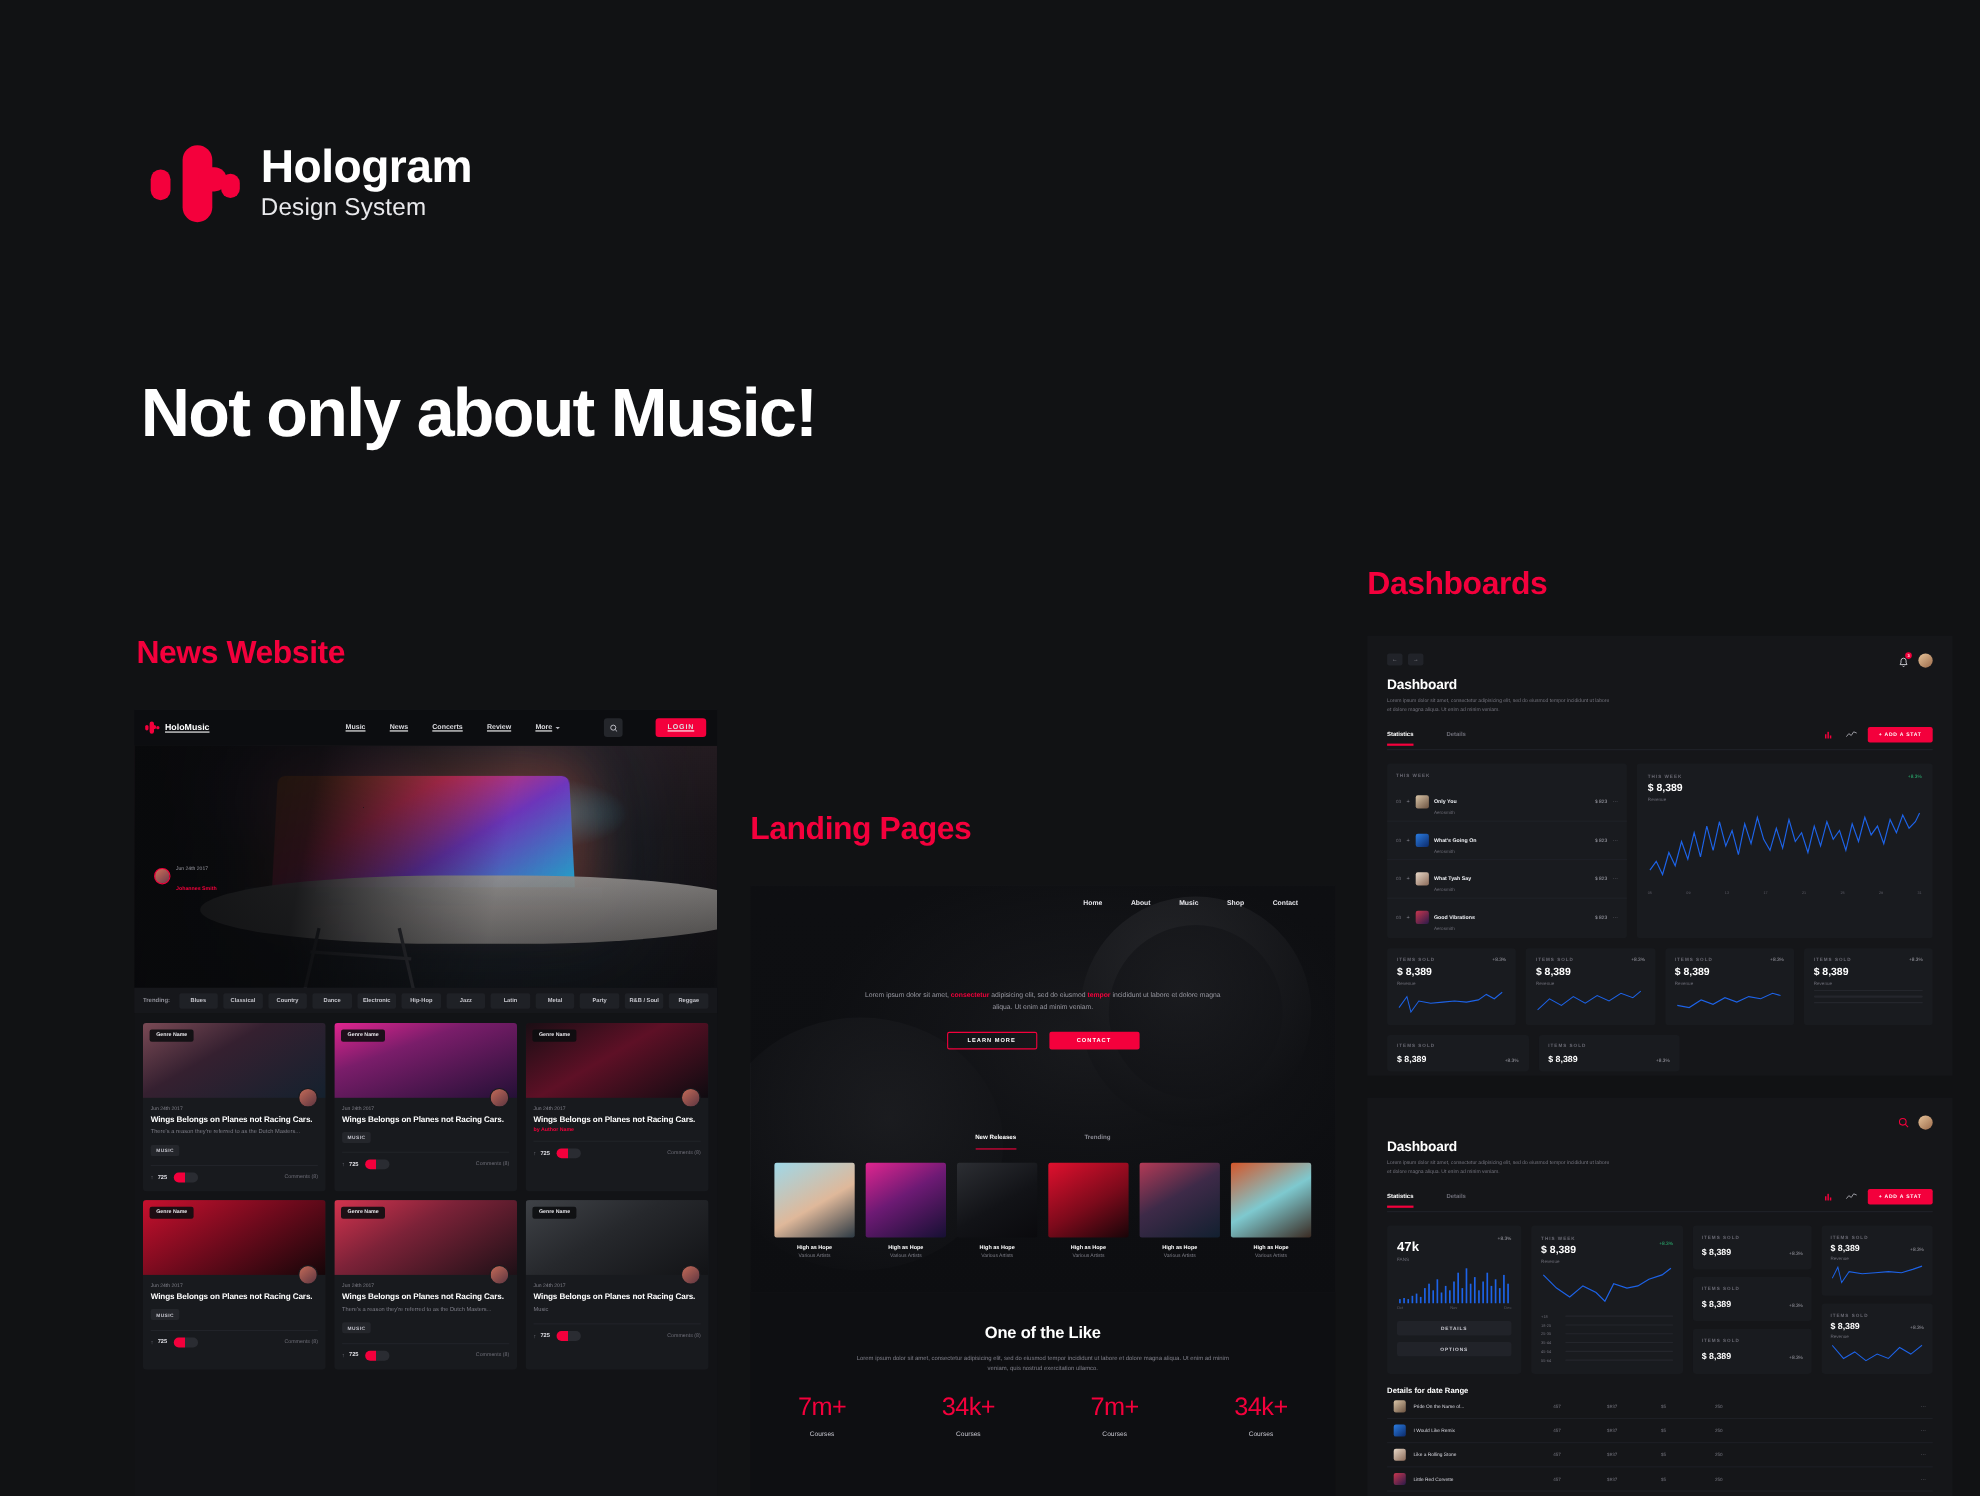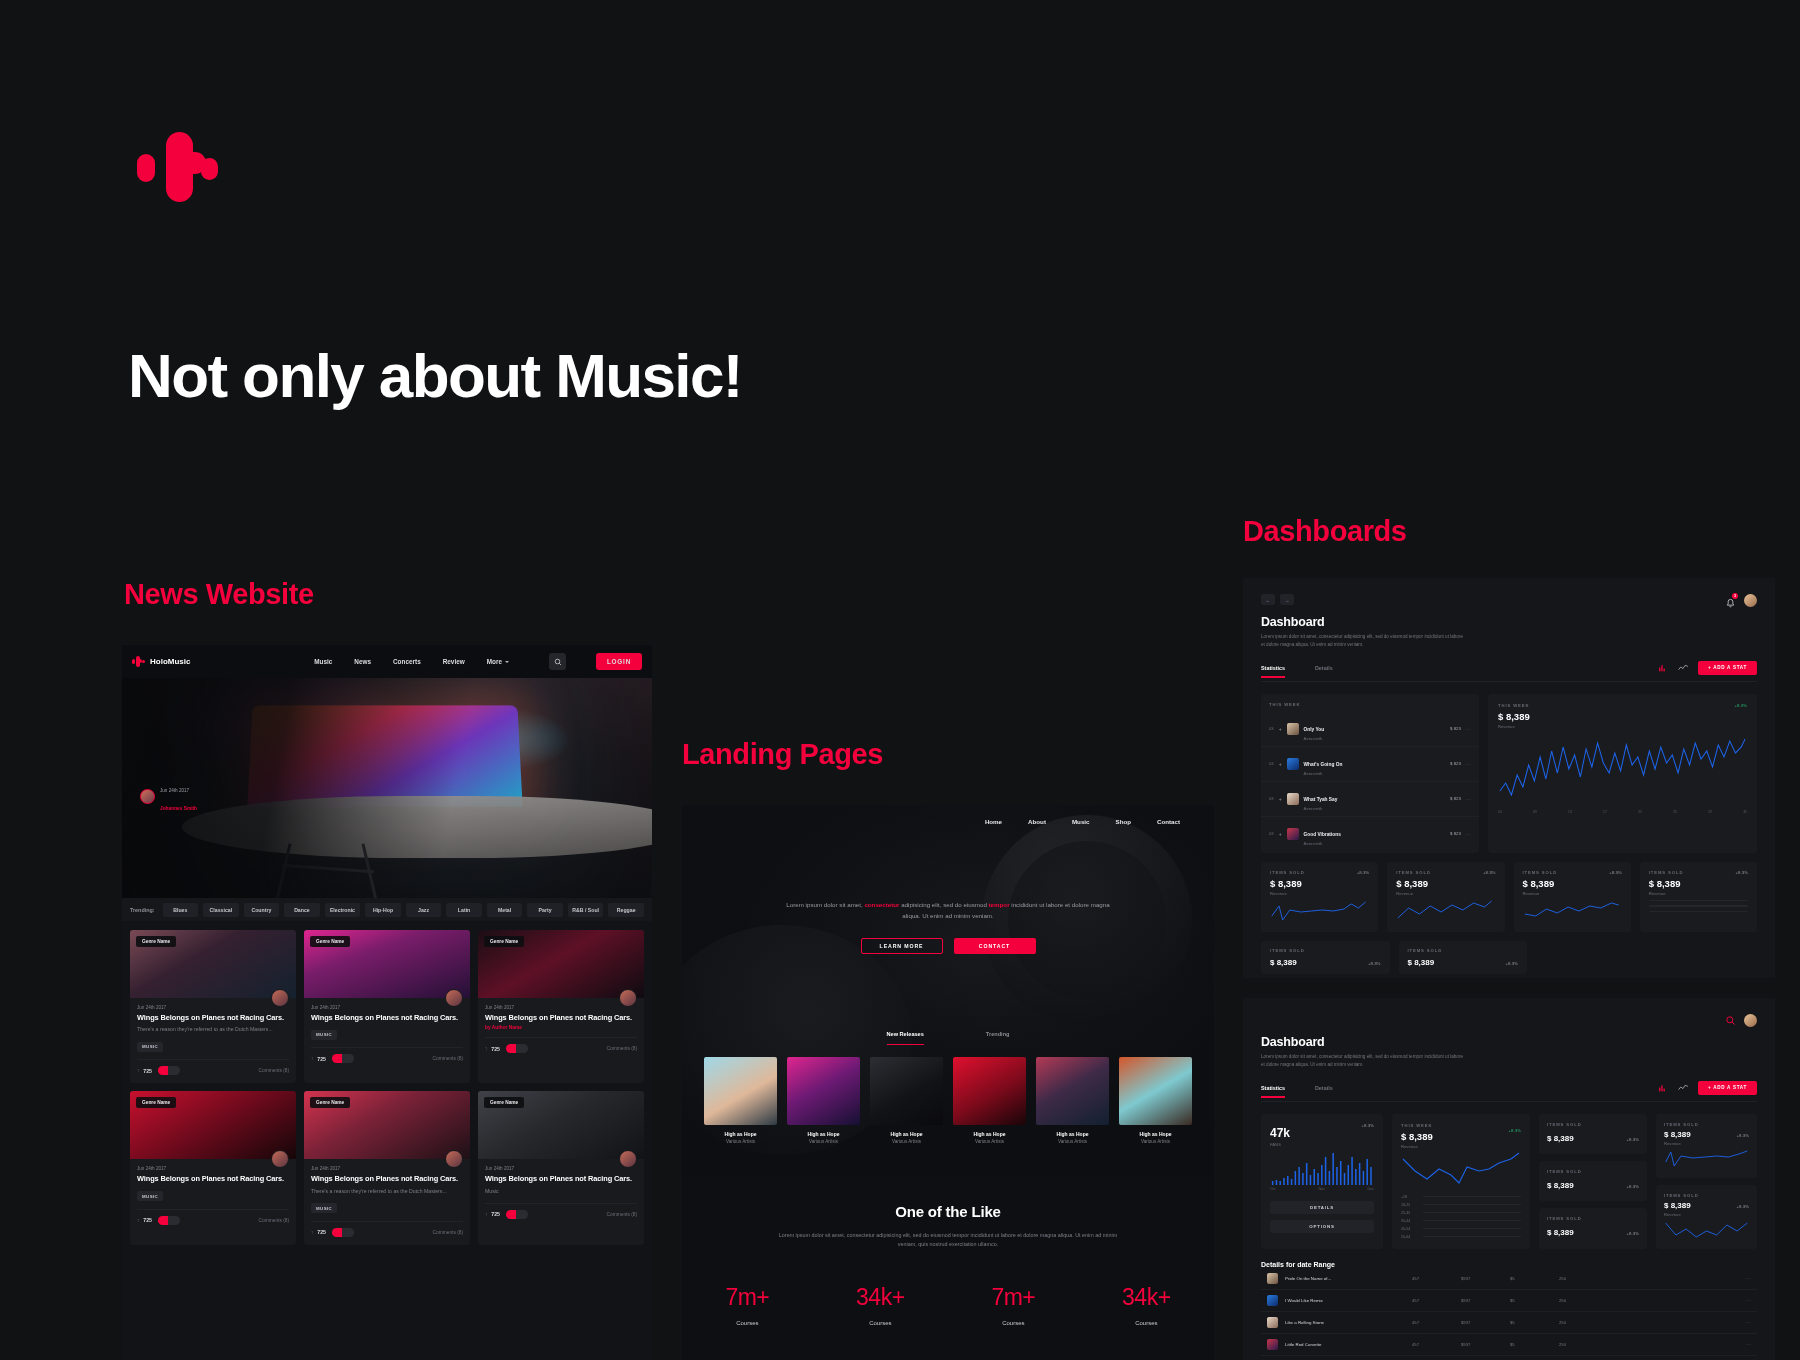--- a/index.html
+++ b/index.html
@@ -29,21 +29,21 @@
   .caption { position: absolute; color: #F4003C; font-weight: 700; font-size: 29px; letter-spacing: -0.4px; }
   #cap-news { left: 124px; top: 578px; }
   #cap-landing { left: 682px; top: 738px; }
   #cap-dash { left: 1243px; top: 515px; }
 
   
   .mock { position: absolute; background: #16171a; overflow: hidden; }
 
   
   #news-mock { left: 122px; top: 645px; width: 530px; height: 715px; background: #121316; }
-  .nw-nav { height: 33px; background: #0c0d10; display: flex; align-items: center; padding: 0 10px; position: relative; z-index: 4; }
+  .nw-nav { height: 33px; background: #0c0d10; display: flex; align-items: center; padding: 0 10px; position: relative; z-index: 4; text-decoration: underline; }
   .nw-logo { display: flex; align-items: center; gap: 5px; }
   .nw-logo-mark { width: 13px; height: 11px; position: relative; }
   .nw-logo-mark i { position: absolute; background: #F4003C; border-radius: 4px; }
   .nw-logo-mark i:nth-child(1){left:0;top:3px;width:2.6px;height:5px;}
   .nw-logo-mark i:nth-child(2){left:4px;top:0;width:4px;height:11px;}
   .nw-logo-mark i:nth-child(3){left:6px;top:3px;width:4px;height:3.6px;}
   .nw-logo-mark i:nth-child(4){left:10.4px;top:3.6px;width:2.6px;height:3.6px;}
   .nw-logo-text { font-size: 8px; font-weight: 700; color: #fff; }
   .nw-links { margin-left: auto; display: flex; align-items: center; gap: 22px; }
   .nw-links span { font-size: 6.4px; color: #dcdce0; font-weight: 600; }
@@ -128,21 +128,21 @@
   .ai2 { background: linear-gradient(150deg,#e0258f 0%,#6d1a74 45%,#161033 100%); }
   .ai3 { background: linear-gradient(150deg,#2c2e33 0%,#121317 55%,#0a0a0d 100%); }
   .ai4 { background: linear-gradient(150deg,#e0102e 0%,#7c0a1b 55%,#180508 100%); }
   .ai5 { background: linear-gradient(150deg,#b33a56 0%,#3e2a48 45%,#122030 100%); }
   .ai6 { background: linear-gradient(150deg,#d4562a 0%,#7ec9cf 50%,#3a2a22 100%); }
   .alb-t { font-size: 5px; font-weight: 700; color: #fff; text-align: center; margin-top: 6px; }
   .alb-s { font-size: 4.6px; color: #7d7d87; text-align: center; margin-top: 2px; }
   .lp-stats { position: absolute; left: 0; right: 0; top: 370px; bottom: 0; background: #0e0f12; padding-top: 28px; }
   .lp-stats h3 { text-align: center; font-size: 15px; font-weight: 700; color: #fff; letter-spacing: -0.2px; }
   .lp-stats .sub { margin: 11px auto 0; width: 345px; text-align: center; font-size: 5.4px; color: #7f7f89; line-height: 1.75; }
-  .stat-row { display: flex; justify-content: space-around; margin-top: 34px; }
+  .stat-row { display: flex; justify-content: space-around; margin-top: 15px; }
   .stat-v { font-size: 23px; font-weight: 400; color: #F4003C; text-align: center; letter-spacing: -0.5px; }
   .stat-l { font-size: 6px; color: #c8c8d0; text-align: center; margin-top: 9px; }
 
   
   .dash { position: absolute; background: #151619; padding: 16px 18px 18px; }
   #dash1 { left: 1243px; top: 578px; width: 532px; height: 400px; }
   #dash2 { left: 1243px; top: 998px; width: 532px; height: 362px; }
   .db-top { display: flex; align-items: flex-start; }
   .db-navbtns { display: flex; gap: 5px; }
   .db-navbtn { width: 14px; height: 11px; border-radius: 2px; background: #212329; display: flex; align-items: center; justify-content: center; font-size: 5px; color: #8b8b94; }
@@ -197,20 +197,24 @@
 
 <div class="board">
 
   <div class="brand">
     <div class="logo-mark">
       <span class="bar b1"></span>
         <span class="bar b2"></span>
         <span class="bar b3"></span>
         <span class="bar b4"></span>
     </div>
+    <div class="brand-text">
+      <div class="t1">Hologram</div>
+      <div class="t2">Design System</div>
+    </div>
   </div>
 
   <div class="headline">Not only about Music!</div>
 
   <div class="caption" id="cap-news">News Website</div>
   <div class="caption" id="cap-landing">Landing Pages</div>
   <div class="caption" id="cap-dash">Dashboards</div>
 
   <div class="mock" id="news-mock">
     <div class="nw-nav">

